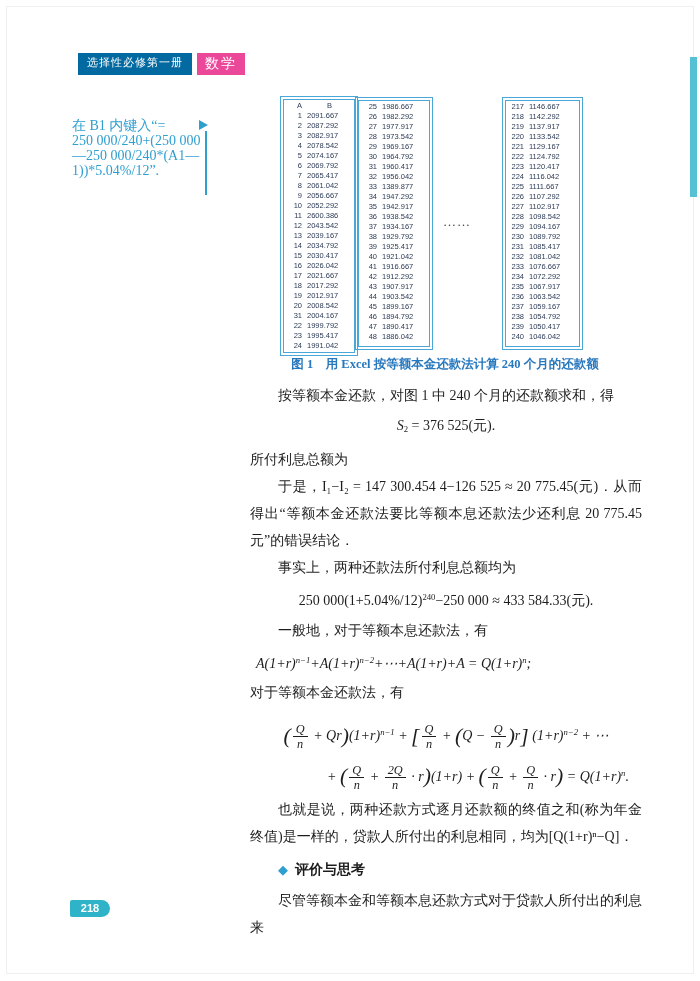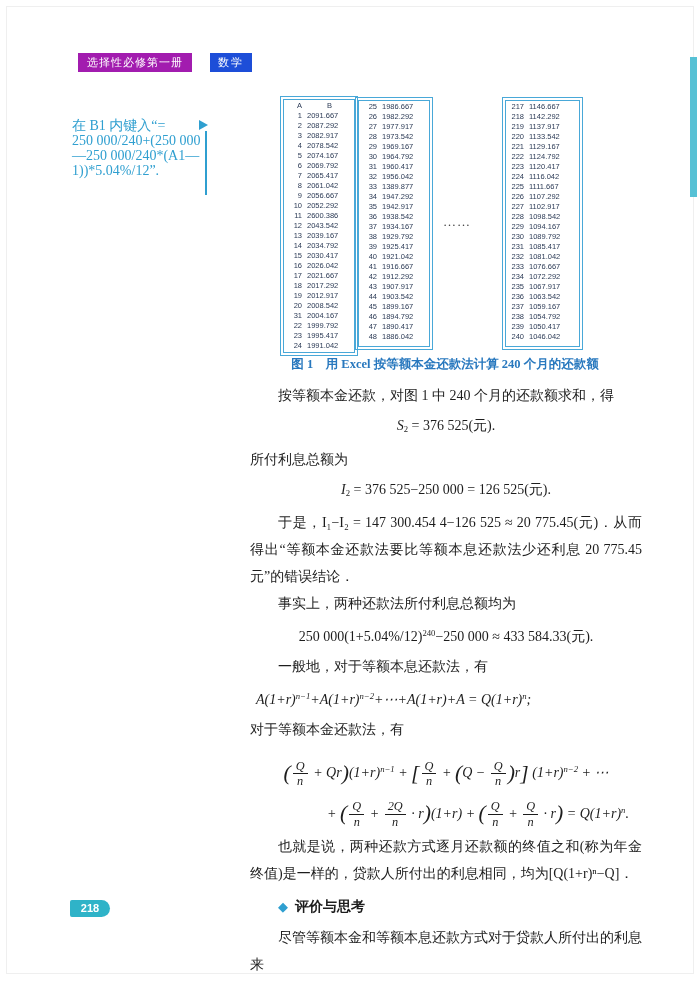--- a/index.html
+++ b/index.html
@@ -2,22 +2,22 @@
 <html><head>
 <meta charset="utf-8">
 <style>
   html,body{margin:0;padding:0;background:#fff;}
   .page{position:relative;width:700px;height:981px;background:#ffffff;overflow:hidden;
         font-family:"Liberation Serif","DejaVu Serif",serif;color:#1d1d1d;}
   .scan-frame{position:absolute;left:6px;top:6px;right:6px;bottom:7px;border:1px solid #efefef;pointer-events:none;}
 
   
   .badge-row{position:absolute;left:78px;top:53px;display:flex;font-family:"Liberation Sans","DejaVu Sans",sans-serif;}
-  .badge-series{background:#a21caf;color:#fff;font-size:11px;padding:2px 9px;letter-spacing:1px;}
-  .badge-subject{background:#1d4ed8;color:#fff;font-size:11px;padding:2px 8px;margin-left:18px;letter-spacing:2px;}
+  .badge-series{background:#0369a1;color:#fff;font-size:11px;padding:2px 9px;letter-spacing:1px;}
+  .badge-subject{background:#ec4899;color:#fff;font-size:14px;padding:2px 8px;margin-left:5px;letter-spacing:2px;}
   .edge-bar{position:absolute;right:3px;top:57px;width:7px;height:140px;background:#56c1d5;}
 
   
   .margin-note{position:absolute;left:72px;top:118px;width:130px;text-align:left;
     font-family:Liberation Serif, serif;font-size:14px;line-height:15px;color:#2f9fd0;}
   .note-pointer{position:absolute;left:199px;top:120px;width:0;height:0;
     border-left:9px solid #2f9fd0;border-top:5px solid transparent;border-bottom:5px solid transparent;}
   .note-rule{position:absolute;left:205px;top:131px;width:2px;height:64px;background:#2f9fd0;}
 
   
@@ -381,21 +381,20 @@
         <span class="rv">1046.042</span>
       </div>
     </div>
 
   <div class="caption">图 1　用 Excel 按等额本金还款法计算 240 个月的还款额</div>
 
   <div class="body-col">
     <p class="p indent">按等额本金还款，对图 1 中 240 个月的还款额求和，得</p>
     <div class="formula"><span class="fvar">S</span><span class="fsub">2</span><span class="ftxt"> = 376 525(元).</span></div>
     <p class="p">所付利息总额为</p>
-    <div class="formula"><span class="fvar">I</span><span class="fsub">2</span><span class="ftxt"> = 376 525−250 000 = 126 525(元).</span></div>
     <p class="p indent">于是，I₁−I₂ = 147 300.454 4−126 525 ≈ 20 775.45(元)．从而得出“等额本金还款法要比等额本息还款法少还利息 20 775.45 元”的错误结论．</p>
     <p class="p indent">事实上，两种还款法所付利息总额均为</p>
     <div class="formula"><span class="ftxt">250 000(1+5.04%/12)</span><span class="fsup">240</span><span class="ftxt">−250 000 ≈ 433 584.33(元).</span></div>
     <p class="p indent">一般地，对于等额本息还款法，有</p>
     <div class="formula benxi it"><span class="ftxt">A(1+r)</span><span class="fsup">n−1</span><span class="ftxt">+A(1+r)</span><span class="fsup">n−2</span><span class="ftxt">+⋯+A(1+r)+A = Q(1+r)</span><span class="fsup">n</span><span class="ftxt">;</span></div>
     <p class="p">对于等额本金还款法，有</p>
     <div class="bigline it"><span class="fbig">(</span><span class="ffrac">
           <span class="fnum">Q</span>
           <span class="fden">n</span>
         </span><span class="ftxt"> + Qr</span><span class="fbig">)</span><span class="ftxt">(1+r)</span><span class="fsup">n−1</span><span class="ftxt"> + </span><span class="fbig">[</span><span class="ffrac">

